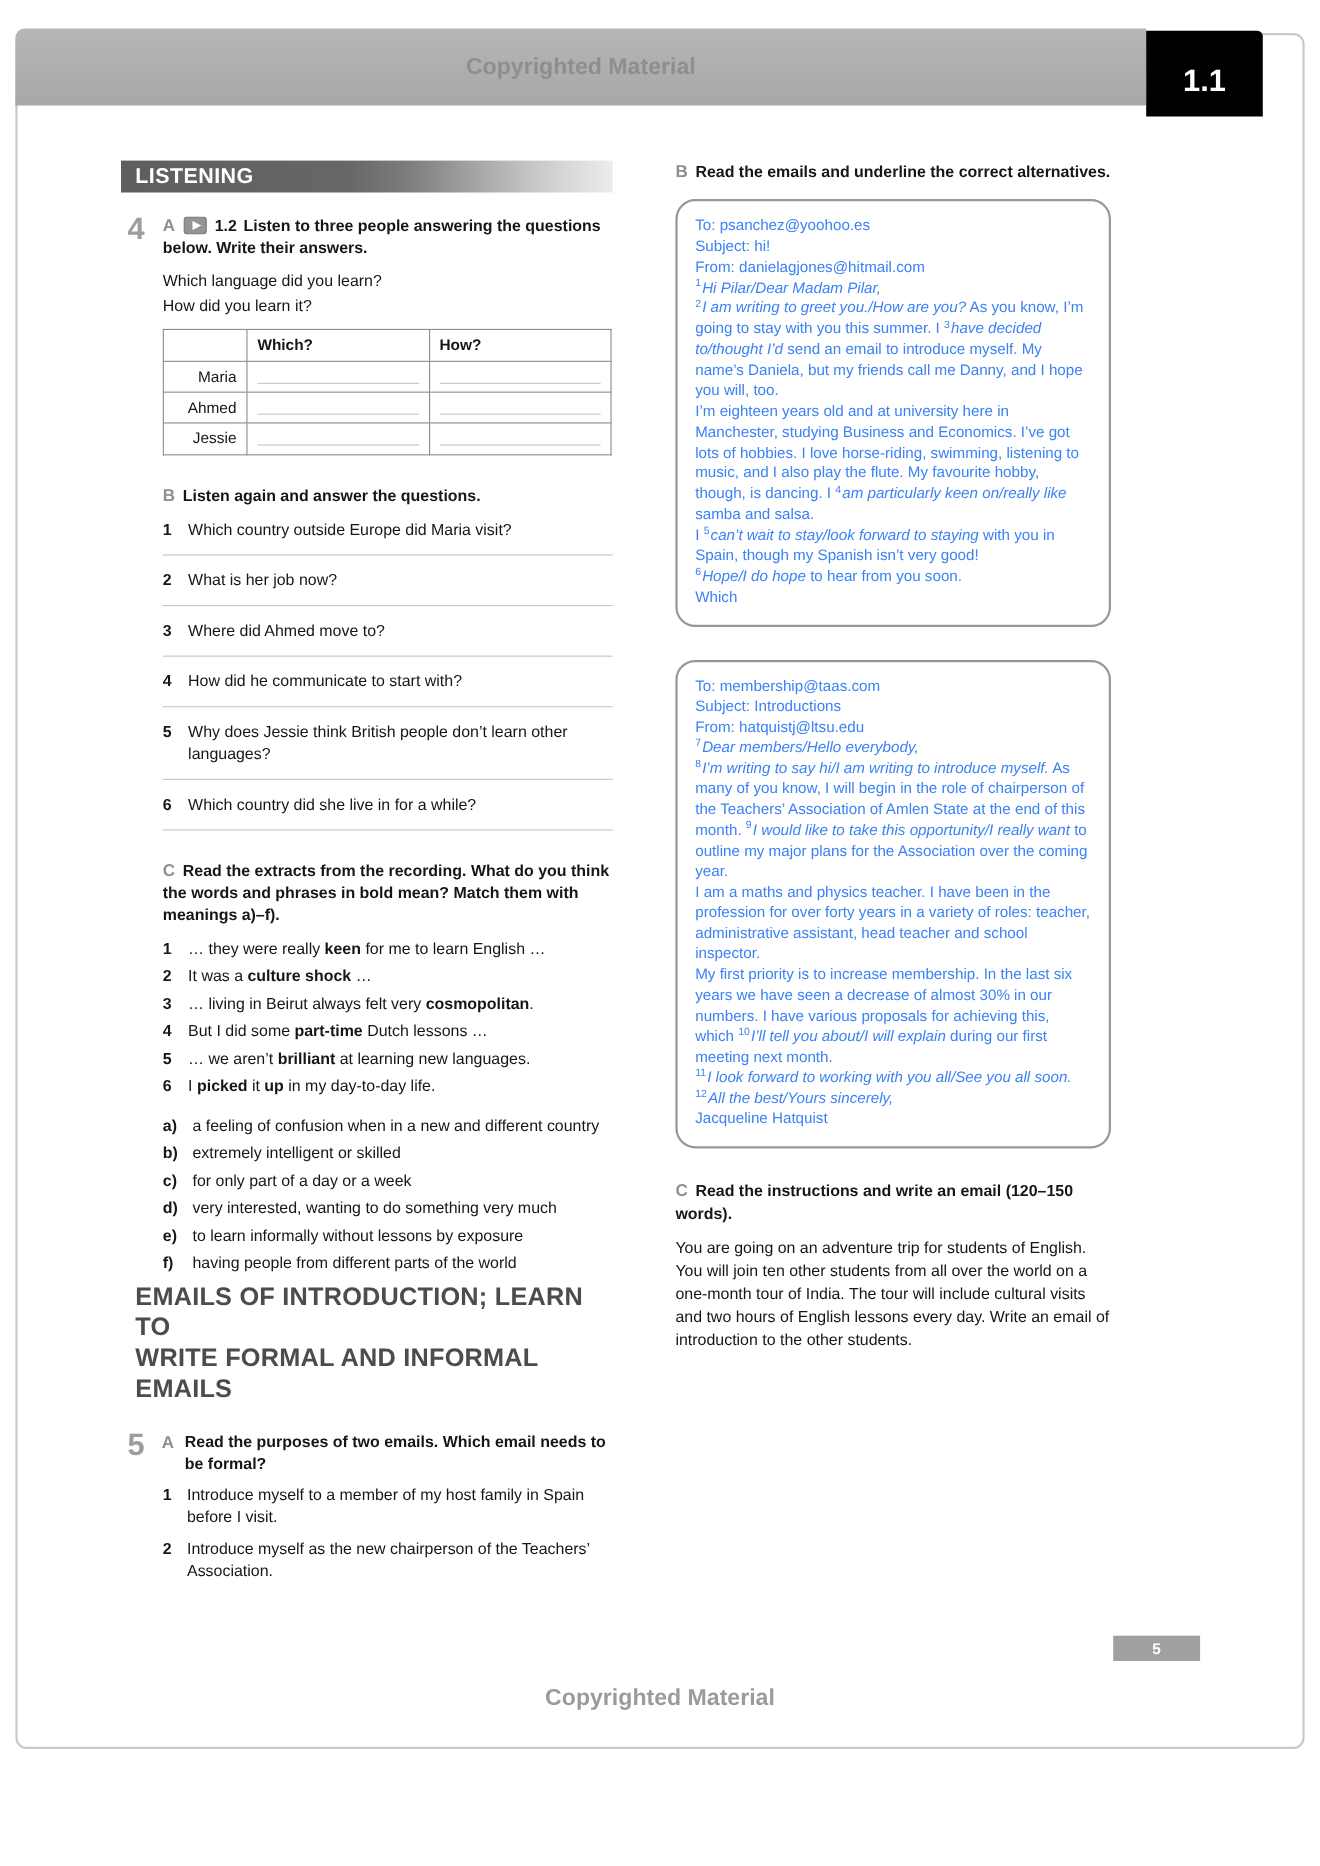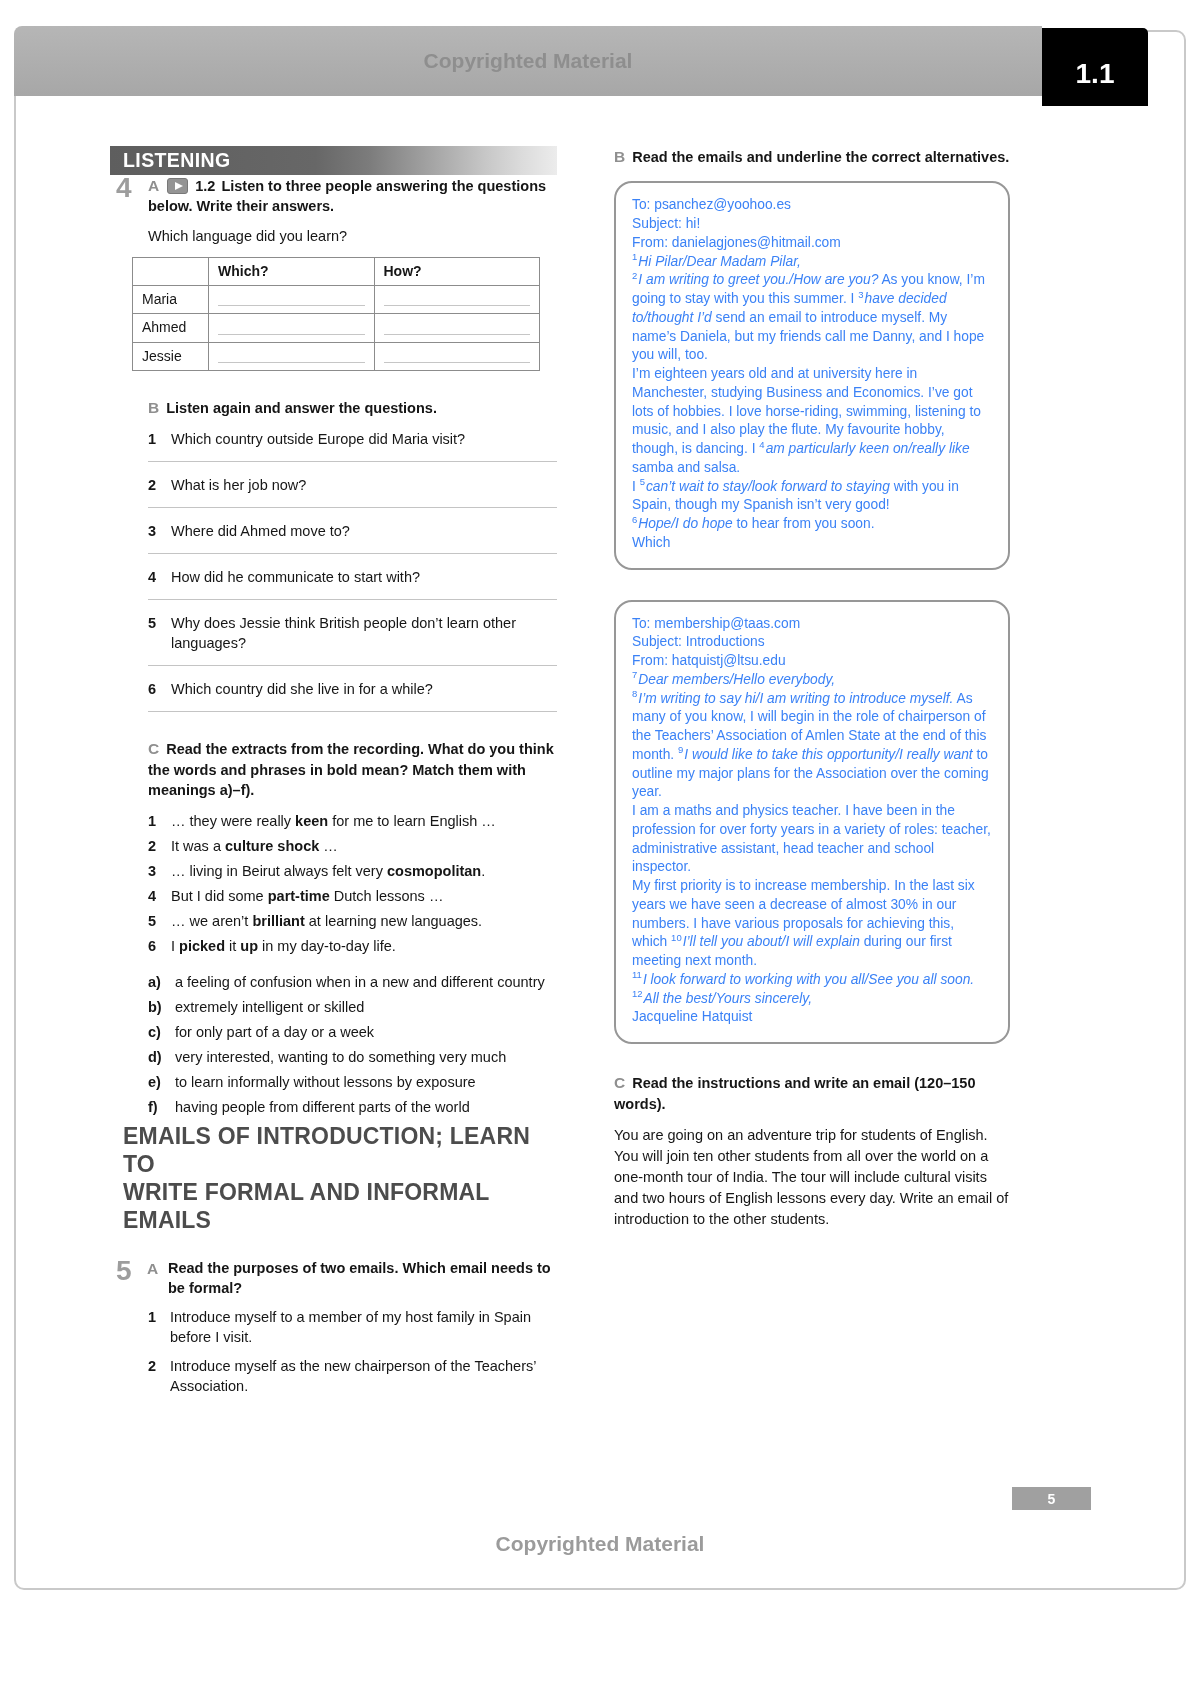--- a/index.html
+++ b/index.html
@@ -19,44 +19,44 @@
     background:#000000; display:flex; align-items:flex-end; justify-content:center;
     color:#ffffff; font-weight:bold; font-size:28px; padding-bottom:16px;
     border-top-right-radius:5px; }
   .col { position:absolute; top:146px; font-size:14.5px; line-height:1.38; }
   .col-left  { left:110px; width:447px; }
   .col-right { left:601px; width:409px;padding-left:13px; }
 
   .section-bar { height:29px; display:flex; align-items:center; padding-left:13px;
     color:#ffffff; font-weight:bold; font-size:19.5px; letter-spacing:.4px;
     background:linear-gradient(to right,#5e5e5e 0%,#676767 46%,#7c7c7c 58%,#969696 67%,#b0b0b0 76%,#c7c7c7 84%,#dbdbdb 92%,#ececec 100%);
-    }
+    margin-bottom:20px; }
   .writing-bar { margin-top:30px; }
 
   .ex-head { position:relative; padding-left:38px; margin-bottom:9px; }
   .ex-num { position:absolute; left:6px; top:-6px; font-size:28px; font-weight:bold; color:#9d9d9d; }
   .ex-letter { font-weight:bold; color:#8f8f8f; font-size:15.5px; margin-right:7px; }
   .ex5 { padding-left:58px; margin-top:24px; }
   .ex5 .ex-letter { position:absolute; left:37px; }
   .bold { font-weight:bold; }
 
   .play-icon { display:inline-block; width:21px; height:16px; background:#949494;
     border:1px solid #787878; border-radius:3px; vertical-align:-3px;
     margin:0 7px 0 1px; position:relative; }
   .play-icon::after { content:""; position:absolute; left:7px; top:3px;
     border-left:8px solid #ffffff; border-top:4px solid transparent; border-bottom:4px solid transparent; }
   .track { font-weight:bold; margin-right:6px; }
 
   .prompts { margin-left:38px; line-height:1.55; margin-bottom:9px; }
 
-  .listen-table { border-collapse:collapse; margin-left:22px; width:408px; table-layout:fixed; }
+  .listen-table { border-collapse:collapse; margin-left:38px; width:408px; table-layout:fixed; }
   .listen-table th, .listen-table td { border:1.5px solid #8c8c8c; font-size:14px; }
   .listen-table th { font-weight:bold; text-align:left; padding:4px 9px; height:27px; }
   .listen-table td { height:27px; padding:4px 9px; vertical-align:middle; }
-  .listen-table th:first-child, .listen-table td:first-child { width:76px; }
+  .listen-table th:first-child, .listen-table td:first-child { width:76px;text-align:right; }
   .cell-line { border-bottom:1.5px solid #c6c6c6; height:13px; }
 
   .block { margin-left:38px; margin-top:26px; }
   .part-head { margin-bottom:11px; }
 
   .hang-num { position:absolute; left:0; font-weight:bold; }
   .q-item { margin-bottom:13px; }
   .q-text { position:relative; padding-left:23px; margin-bottom:12px; }
   .answer-line { border-bottom:1.5px solid #c4c4c4; height:1px; }
   .x-item { position:relative; padding-left:23px; margin-bottom:5px; }
@@ -103,20 +103,21 @@
       <span>LISTENING</span>
     </div>
 
     <div class="ex-head">
       <span class="ex-num">4</span>
       <span class="ex-letter">A</span><span class="play-icon"></span><span class="track">1.2</span><span class="bold">Listen to three people answering the questions below. Write their answers.</span>
     </div>
 
     <div class="prompts">
       <div>Which language did you learn?</div>
+      <div>How did you learn it?</div>
     </div>
 
     <table class="listen-table">
       <thead>
         <tr>
           <th></th>
           <th>Which?</th>
           <th>How?</th>
         </tr>
       </thead>

